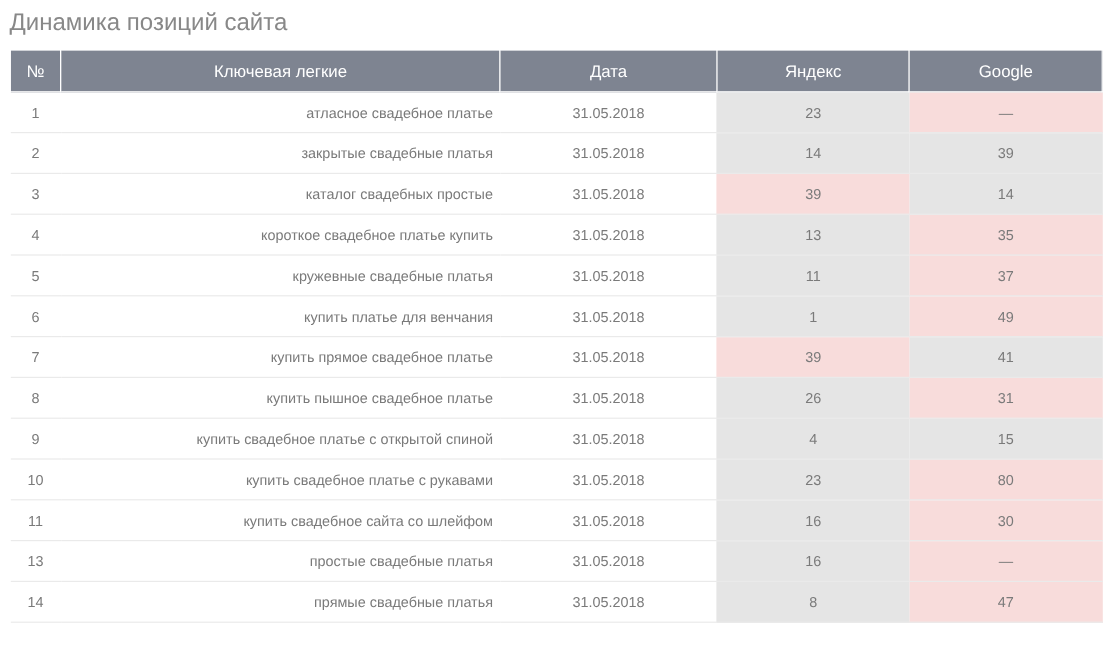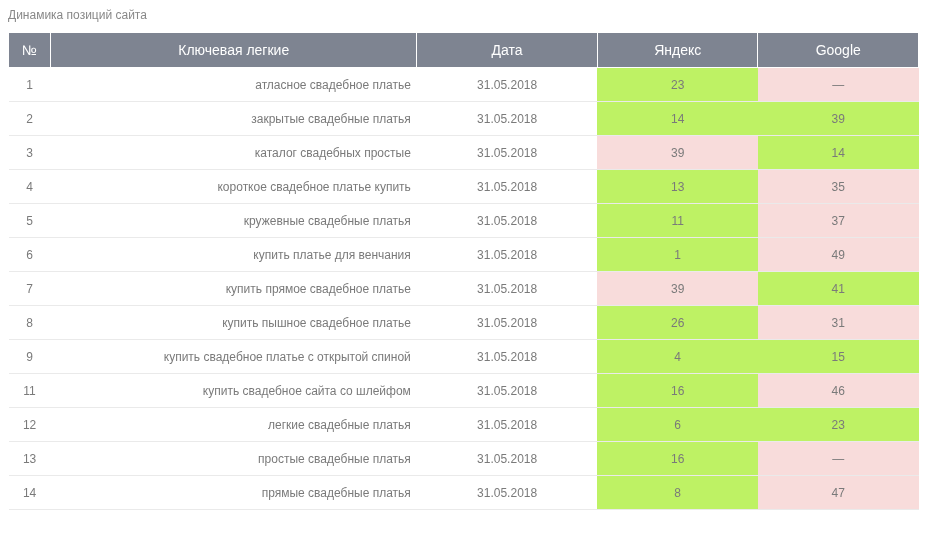--- a/index.html
+++ b/index.html
@@ -9,21 +9,21 @@
     }
     body {
       font-family: Verdana, Geneva, sans-serif;
       font-size: 12px;
       color: #666;
       background: #fff;
       padding: 8px;
       width: 927px;
     }
     .page-title {
-      font-size: 12px;
+      font-size: 20px;
       color: #888;
       font-weight: normal;
       margin-bottom: 10px;
     }
     table {
       border-collapse: collapse;
       width: 100%;
       table-layout: fixed;
     }
     thead th {
@@ -47,21 +47,21 @@
       vertical-align: middle;
       border-bottom: 1px solid #eaeaea;
       text-align: center;
       font-size: 12px;
       color: #7a7a7a;
     }
     tbody td.td-key {
       text-align: right;
       padding-left: 14px;
     }
-    tbody td.green { background: #bef264; }
+    tbody td.green { background: #e5e5e5; }
     tbody td.red   { background: #f8dcdb; }
   </style>
 </head>
 <body>
 
 <h1 class="page-title">Динамика позиций сайта</h1>
 
 <table>
   <colgroup>
     <col class="col-num">
@@ -137,32 +137,32 @@
         <td class="red">31</td>
       </tr>
       <tr>
         <td>9</td>
         <td class="td-key">купить свадебное платье с открытой спиной</td>
         <td>31.05.2018</td>
         <td class="green">4</td>
         <td class="green">15</td>
       </tr>
       <tr>
+        <td>10</td>
+        <td class="td-key">купить свадебное платье с рукавами</td>
+        <td>31.05.2018</td>
+        <td class="green">23</td>
+        <td class="red">80</td>
+      </tr>
+      <tr>
         <td>11</td>
         <td class="td-key">купить свадебное сайта со шлейфом</td>
         <td>31.05.2018</td>
         <td class="green">16</td>
-        <td class="red">46</td>
-      </tr>
-      <tr>
-        <td>12</td>
-        <td class="td-key">легкие свадебные платья</td>
-        <td>31.05.2018</td>
-        <td class="green">6</td>
-        <td class="green">23</td>
+        <td class="red">30</td>
       </tr>
       <tr>
         <td>13</td>
         <td class="td-key">простые свадебные платья</td>
         <td>31.05.2018</td>
         <td class="green">16</td>
         <td class="red">—</td>
       </tr>
       <tr>
         <td>14</td>

